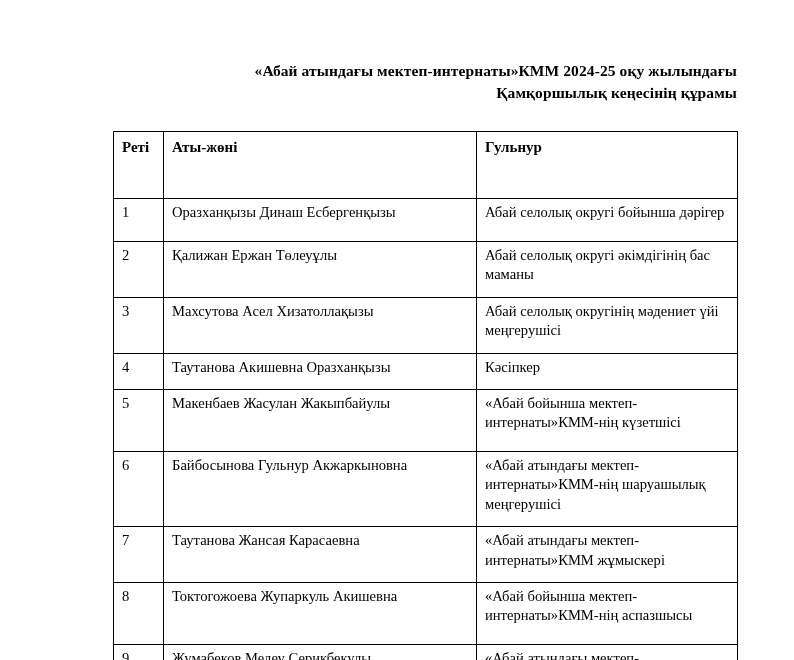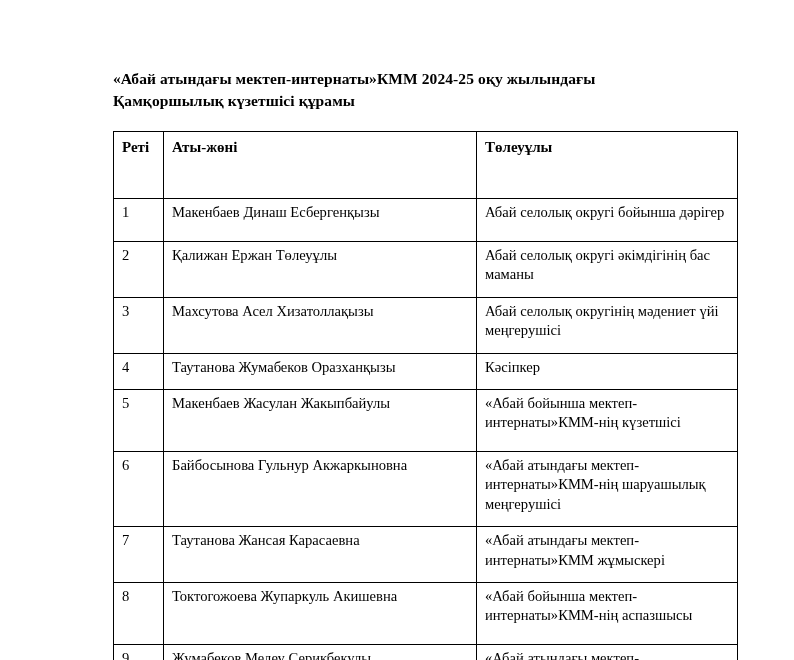--- a/index.html
+++ b/index.html
@@ -18,23 +18,23 @@
   }
   .page {
     position: relative;
     width: 794px;
     height: 660px;
     box-sizing: border-box;
   }
   .doc-title {
     position: absolute;
     left: 113px;
-    top: 68px;
+    top: 60px;
     width: 624px;
-    text-align: left;
+    text-align: right;
     font-size: 15.5px;
     font-weight: bold;
     line-height: 1.42;
     letter-spacing: 0.1px;
   }
   .doc-title .title-line {
     display: block;
   }
   table.council-table {
     position: absolute;
@@ -88,55 +88,55 @@
   .rh-8 { height: 62px; }
   .rh-9 { height: 62px; }
 </style>
 </head>
 <body>
 
 <div class="page">
 
   <div class="doc-title">
     <span class="title-line">«Абай атындағы мектеп-интернаты»КММ 2024-25 оқу жылындағы</span>
-    <span class="title-line">Қамқоршылық күзетшісі құрамы</span>
+    <span class="title-line">Қамқоршылық кеңесінің құрамы</span>
   </div>
 
   <table class="council-table">
     <colgroup>
       <col class="col-index">
       <col class="col-name">
       <col class="col-post">
     </colgroup>
     <thead>
       <tr>
         <th class="hdr-index">Реті</th>
         <th>Аты-жөні</th>
-        <th>Төлеуұлы</th>
+        <th>Гульнур</th>
       </tr>
     </thead>
     <tbody>
       <tr class="rh-1">
         <td class="cell-index">1</td>
-        <td class="cell-name">Макенбаев Динаш Есбергенқызы</td>
+        <td class="cell-name">Оразханқызы Динаш Есбергенқызы</td>
         <td class="cell-post">Абай селолық округі бойынша дәрігер</td>
       </tr>
       <tr class="rh-2">
         <td class="cell-index">2</td>
         <td class="cell-name">Қалижан Ержан Төлеуұлы</td>
         <td class="cell-post justify">Абай селолық округі әкімдігінің бас маманы</td>
       </tr>
       <tr class="rh-3">
         <td class="cell-index">3</td>
         <td class="cell-name">Махсутова Асел Хизатоллақызы</td>
         <td class="cell-post">Абай селолық округінің мәдениет үйі меңгерушісі</td>
       </tr>
       <tr class="rh-4">
         <td class="cell-index">4</td>
-        <td class="cell-name">Таутанова Жумабеков Оразханқызы</td>
+        <td class="cell-name">Таутанова Акишевна Оразханқызы</td>
         <td class="cell-post">Кәсіпкер</td>
       </tr>
       <tr class="rh-5">
         <td class="cell-index">5</td>
         <td class="cell-name">Макенбаев Жасулан Жакыпбайулы</td>
         <td class="cell-post justify">«Абай бойынша мектеп-интернаты»КММ-нің күзетшісі</td>
       </tr>
       <tr class="rh-6">
         <td class="cell-index">6</td>
         <td class="cell-name justify">Байбосынова Гульнур Акжаркыновна</td>

